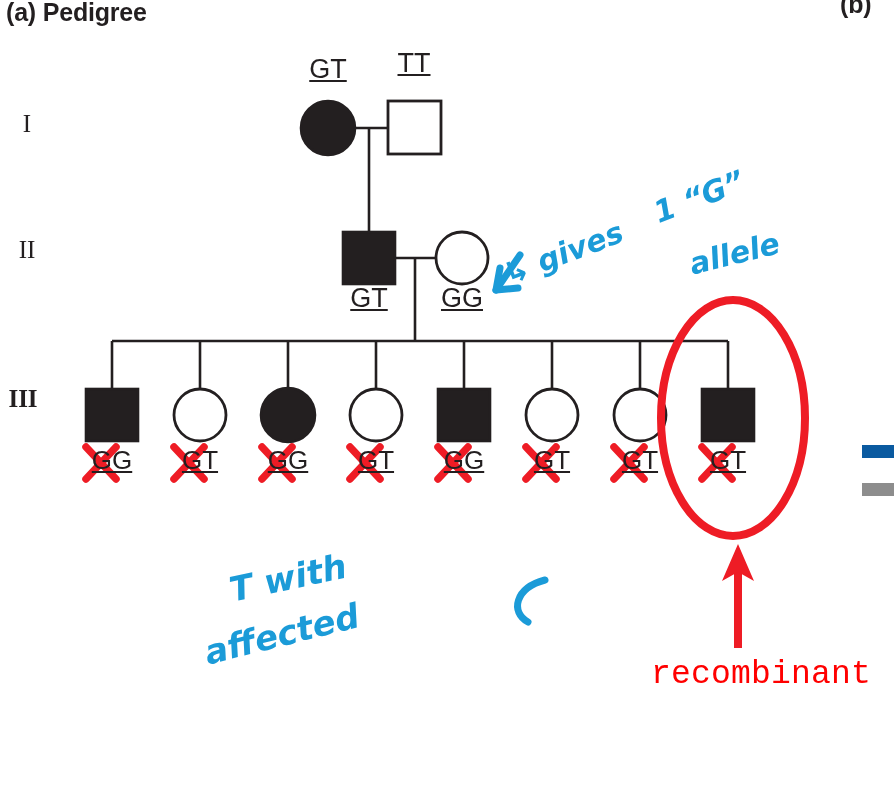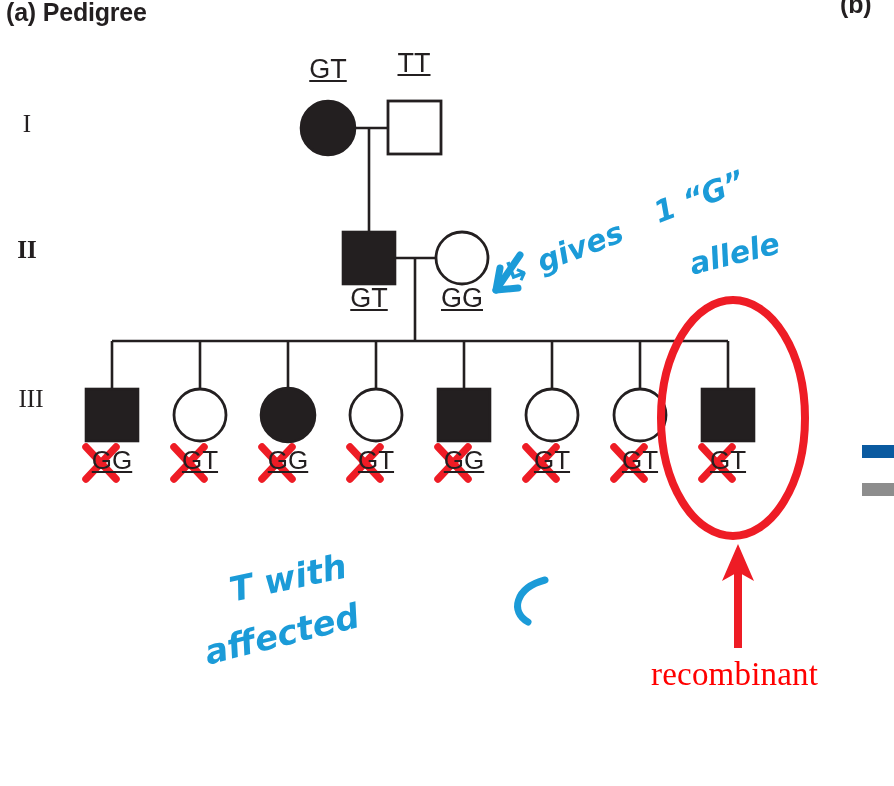--- a/index.html
+++ b/index.html
@@ -37,22 +37,22 @@
   .gen-label {
     position: absolute;
     font-family: "Liberation Serif", serif;
     font-size: 25px;
     color: #231f20;
     text-align: center;
     width: 46px;
     white-space: nowrap;
   }
   #gen-label-I   { left: 4px;  top: 110px; }
-  #gen-label-II  { left: 4px;  top: 236px; font-weight: bold; }
-  #gen-label-III { left: 8px;  top: 385px; }
+  #gen-label-II  { left: 4px;  top: 236px; }
+  #gen-label-III { left: 0;  top: 385px; font-weight: bold; }
 
   
   #pedigree-svg {
     position: absolute;
     left: 0;
     top: 0;
     width: 894px;
     height: 786px;
   }
 
@@ -69,21 +69,21 @@
   }
   .genotype.gen1 { font-size: 27px; }
   .genotype.gen2 { font-size: 27px; }
   .genotype.gen3 { font-size: 26px; }
 
   
   #recombinant-label {
     position: absolute;
     left: 651px;
     top: 656px;
-    font-family: Liberation Serif, serif;
+    font-family: Liberation Mono, monospace;
     font-size: 33px;
     color: #ff0000;
     font-weight: normal;
     letter-spacing: 0.2px;
     white-space: nowrap;
   }
 
   
   .handwriting {
     position: absolute;

